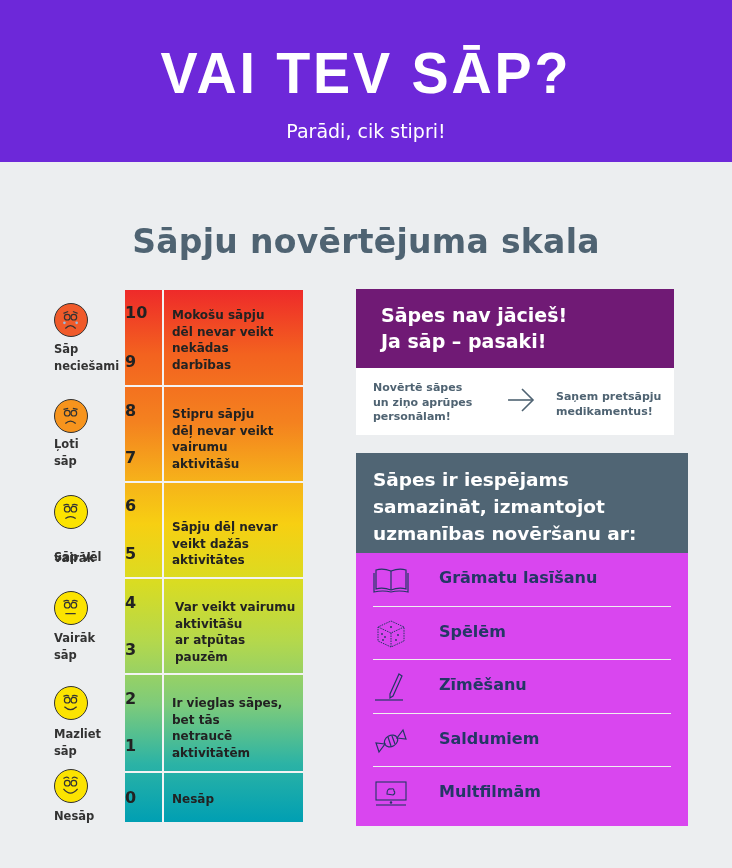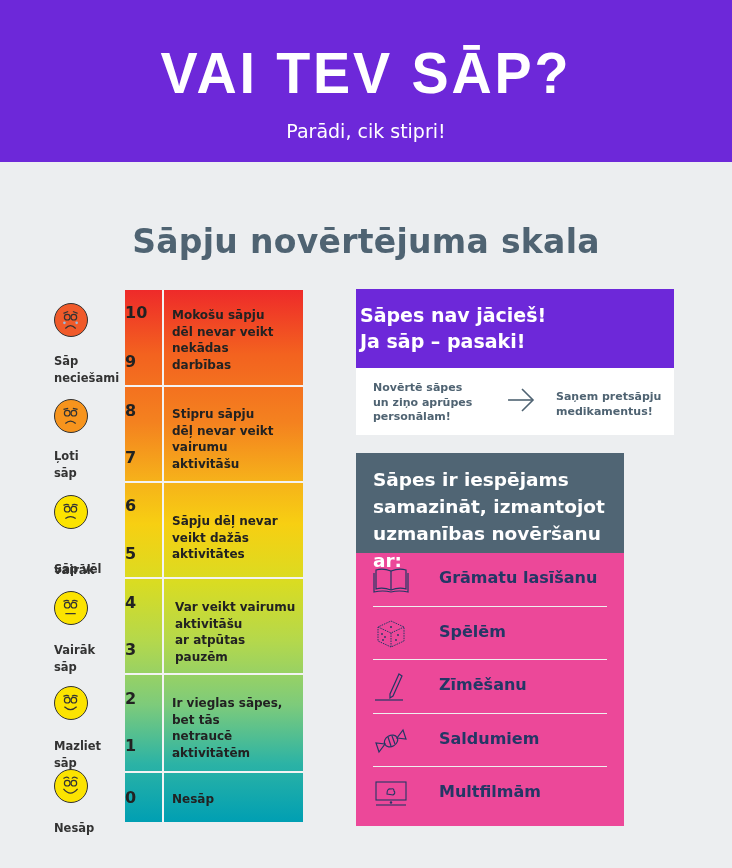--- a/index.html
+++ b/index.html
@@ -9,38 +9,38 @@
   .header { position: absolute; left: 0; top: 0; width: 732px; height: 162px; background: #6d28d9; text-align: center; color: #fff; }
   .header h1 { position: absolute; left: 0; right: 0; top: 44px; font-family: "Liberation Sans", sans-serif; font-weight: 700; font-size: 58px; letter-spacing: 3px; line-height: 1; transform: scaleX(0.96); }
   .header .sub { position: absolute; left: 0; right: 0; top: 120px; font-size: 19px; font-weight: 400; }
 
   .scale-title { position: absolute; left: 0; right: 0; top: 222px; text-align: center; font-size: 33px; font-weight: 700; color: #4f6372; letter-spacing: 0.3px; }
 
   .faces { position: absolute; left: 44px; top: 290px; width: 80px; }
   .face-group { position: absolute; left: 0; width: 80px; }
   .face { position: absolute; left: 10px; width: 34px; height: 34px; border-radius: 50%; border: 1.5px solid #333; }
   .face svg { width: 100%; height: 100%; display: block; }
-  .face-label { position: absolute; left: 10px; font-size: 11.5px; font-weight: 700; color: #333; line-height: 17px; white-space: nowrap; margin-top: 12px; }
+  .face-label { position: absolute; left: 10px; font-size: 11.5px; font-weight: 700; color: #333; line-height: 17px; white-space: nowrap; }
 
   .scale { position: absolute; left: 125px; top: 290px; width: 178px; height: 532px;
     background: linear-gradient(to bottom, #ee2a2a 0%, #f3621f 12%, #f4821f 25%, #f6b21a 36%, #f7cf12 44%, #d9dc22 55%, #b4d84c 66%, #7dcb7b 78%, #2cb3a5 89%, #009fb3 100%); }
   .scale .vline { position: absolute; left: 37px; top: 0; bottom: 0; width: 1.5px; background: #f3f3f3; }
   .seg { position: absolute; left: 0; width: 178px; }
   .seg.div { border-top: 2px solid #f3f3f3; }
   .num { position: absolute; left: 0; width: 37px; text-align: left; font-size: 16px; font-weight: 700; color: #222; }
   .desc { position: absolute; left: 47px; width: 125px; font-size: 12px; font-weight: 700; color: #222; line-height: 16.5px; }
 
   .card1 { position: absolute; left: 356px; top: 289px; width: 318px; height: 146px; background: #fff; }
-  .card1 .top { height: 79px; background: #6d28d9; color: #fff; padding: 13px 0 0 4px; font-size: 19px; font-weight: 700; line-height: 26px; }
+  .card1 .top { height: 79px; background: #701a75; color: #fff; padding: 13px 0 0 25px; font-size: 19px; font-weight: 700; line-height: 26px; }
   .card1 .bottom { position: relative; height: 52px; }
   .card1 .left-t { position: absolute; left: 17px; top: 13px; font-size: 11px; font-weight: 700; color: #4f6372; line-height: 14.5px; }
   .card1 .arrow { position: absolute; left: 150px; top: 17px; width: 30px; height: 30px; }
   .card1 .right-t { position: absolute; left: 200px; top: 22px; font-size: 11px; font-weight: 700; color: #4f6372; line-height: 14.5px; }
 
-  .card2 { position: absolute; left: 356px; top: 453px; width: 268px; height: 373px; background: #ec4899; }
+  .card2 { position: absolute; left: 356px; top: 453px; width: 332px; height: 373px; background: #d946ef; }
   .card2 .top { height: 100px; background: #506574; color: #fff; padding: 13px 0 0 17px; font-size: 18.5px; font-weight: 700; line-height: 27px; }
   .card2 .list { position: relative; padding: 0 17px; }
   .item { position: relative; height: 53.5px; border-bottom: 1.5px solid #efefef; }
   .item:last-child { border-bottom: none; }
   .item .ico { position: absolute; left: 0; top: 12px; width: 36px; height: 30px; }
   .item .ico svg { width: 100%; height: 100%; display: block; }
   .item .lbl { position: absolute; left: 66px; top: 15px; font-size: 16px; font-weight: 700; color: #243765; }
 </style>
 </head>
 <body>
@@ -167,21 +167,21 @@
       <div>Stipru sāpju</div>
         <div>dēļ nevar veikt</div>
         <div>vairumu</div>
         <div>aktivitāšu</div>
     </div>
   </div>
 
   <div class="seg div" style="top:191px;height:96px">
     <div class="num" style="top:13px">6</div>
     <div class="num" style="top:61px">5</div>
-    <div class="desc" style="top:30px">
+    <div class="desc" style="top:36px">
       <div>Sāpju dēļ nevar</div>
         <div>veikt dažās</div>
         <div>aktivitātes</div>
     </div>
   </div>
 
   <div class="seg div" style="top:287px;height:96px">
     <div class="num" style="top:14px">4</div>
     <div class="num" style="top:61px">3</div>
     <div class="desc" style="top:20px;left:50px">

